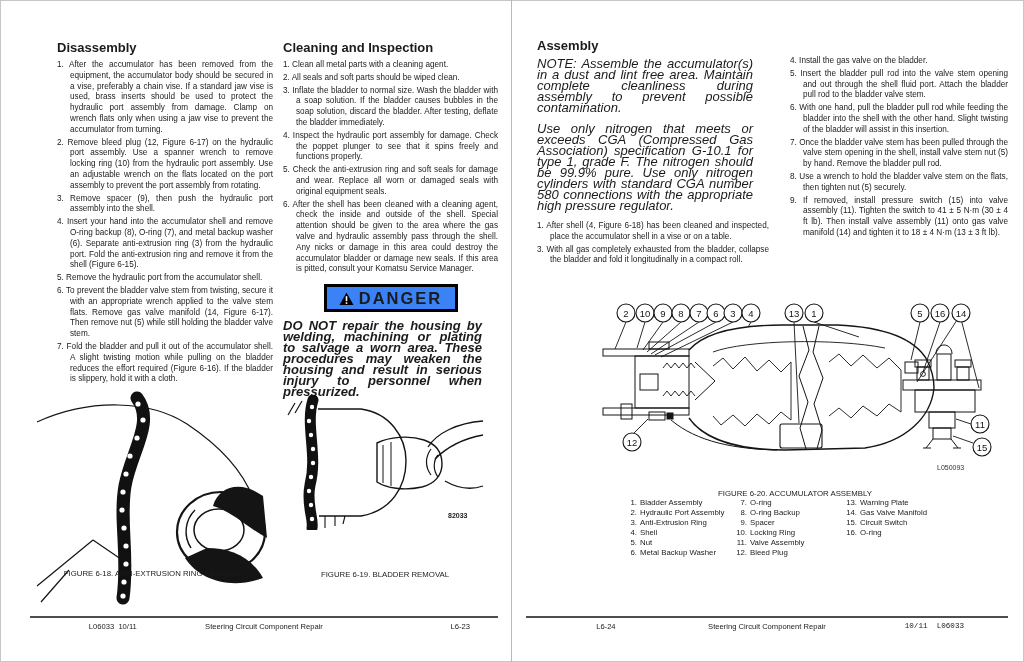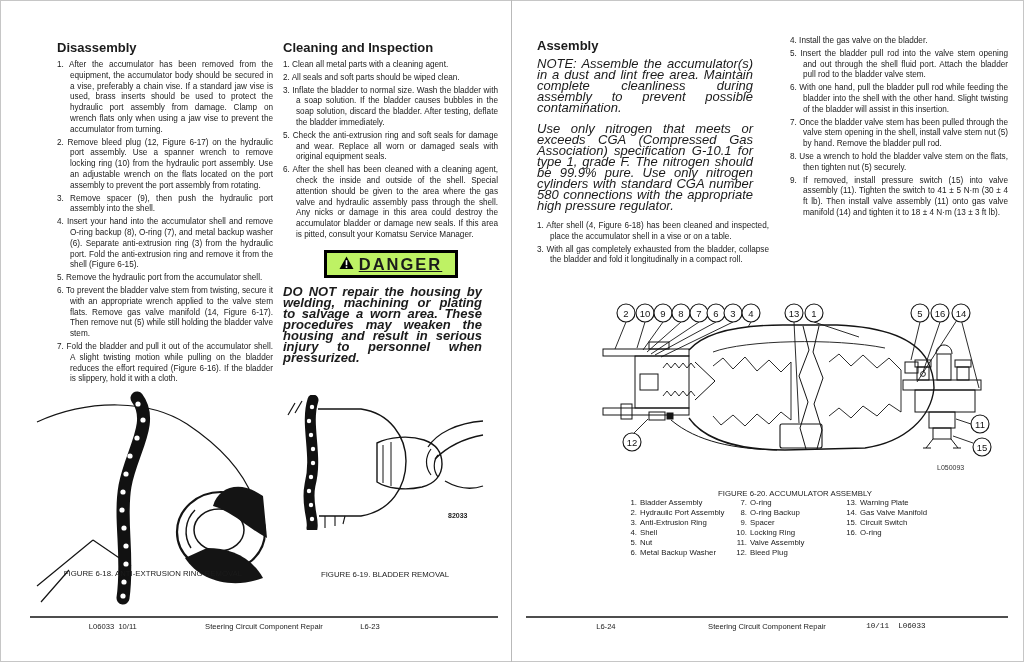--- a/index.html
+++ b/index.html
@@ -5,29 +5,29 @@
   html,body{margin:0;padding:0;background:#ffffff;}
   body{width:1024px;height:662px;position:relative;font-family:"Liberation Sans",sans-serif;color:#1b1b1b;}
   .sheet{position:absolute;inset:0;background:#fff;border:1px solid #c6c6c6;box-sizing:border-box;}
   .page-divider{position:absolute;left:511px;top:0;width:1px;height:662px;background:#b9b9b9;}
   .col{position:absolute;}
   .hd{font-size:13px;font-weight:bold;margin:0 0 5px 0;}
   .ni{font-size:8.2px;line-height:10.8px;text-align:justify;padding-left:13px;text-indent:-13px;margin-bottom:2px;}
   .para{font-size:13px;line-height:11px;text-align:justify;margin:0 16px 10px 0;}
   .it{font-style:italic;}
   .bi{font-weight:bold;font-style:italic;}
-  .danger-box{width:116px;margin:9px auto 8px auto;border:3px solid #000;display:flex;align-items:flex-start;justify-content:center;gap:5px;padding:3px 6px;background:#bef264;text-decoration:underline;}
+  .danger-box{width:116px;margin:9px auto 8px auto;border:3px solid #000;display:flex;align-items:flex-end;justify-content:center;gap:5px;padding:3px 6px;background:#3b82f6;}
   .danger-word{font-size:16.5px;font-weight:bold;letter-spacing:2px;line-height:16px;}
   .figcap{position:absolute;font-size:7.8px;text-align:center;margin-top:8px;}
   .figcode{position:absolute;font-size:7px;font-weight:bold;}
   .footer-rule{position:absolute;height:2px;background:#4e4e4e;}
   .footer{position:absolute;top:622px;font-size:7.6px;display:grid;grid-template-columns:1fr 1.4fr 1fr;}
   .footer .l{text-align:center;}
   .footer .c{text-align:center;}
-  .footer .r{}
+  .footer .r{text-align:right;}
   .parts{position:absolute;top:498px;font-size:7.8px;line-height:9.9px;}
   .pe{display:flex;}
   .pe .n{width:17px;text-align:right;margin-right:3px;flex:none;}
   svg{display:block;}
   .art{position:absolute;pointer-events:none;}
 </style>
 </head>
 <body>
 
 <div class="sheet"></div>
@@ -42,20 +42,21 @@
   <div class="ni">5. Remove the hydraulic port from the accumulator shell.</div>
   <div class="ni">6. To prevent the bladder valve stem from twisting, secure it with an appropriate wrench applied to the valve stem flats. Remove gas valve manifold (14, Figure 6-17). Then remove nut (5) while still holding the bladder valve stem.</div>
   <div class="ni">7. Fold the bladder and pull it out of the accumulator shell. A slight twisting motion while pulling on the bladder reduces the effort required (Figure 6-16). If the bladder is slippery, hold it with a cloth.</div>
 </div>
 
 <div class="col" style="left:283px;top:40px;width:215px;">
   <div class="hd">Cleaning and Inspection</div>
   <div class="ni">1. Clean all metal parts with a cleaning agent.</div>
   <div class="ni">2. All seals and soft parts should be wiped clean.</div>
   <div class="ni">3. Inflate the bladder to normal size. Wash the bladder with a soap solution. If the bladder causes bubbles in the soap solution, discard the bladder. After testing, deflate the bladder immediately.</div>
+  <div class="ni">4. Inspect the hydraulic port assembly for damage. Check the poppet plunger to see that it spins freely and functions properly.</div>
   <div class="ni">5. Check the anti-extrusion ring and soft seals for damage and wear. Replace all worn or damaged seals with original equipment seals.</div>
   <div class="ni">6. After the shell has been cleaned with a cleaning agent, check the inside and outside of the shell. Special attention should be given to the area where the gas valve and hydraulic assembly pass through the shell. Any nicks or damage in this area could destroy the accumulator bladder or damage new seals. If this area is pitted, consult your Komatsu Service Manager.</div>
 
   <div class="danger-box">
     <svg width="15" height="14" viewBox="0 0 15 14">
       <polygon points="7.5,0.5 14.5,13 0.5,13" fill="#000"></polygon>
       <rect x="6.7" y="4.2" width="1.6" height="5" fill="#fff"></rect>
       <rect x="6.7" y="10.3" width="1.6" height="1.6" fill="#fff"></rect>
     </svg>
     <span class="danger-word">DANGER</span>
@@ -135,21 +136,21 @@
 </div>
 
 <div class="col" style="left:537px;top:38px;width:232px;">
   <div class="hd">Assembly</div>
   <div class="para it">NOTE: Assemble the accumulator(s) in a dust and lint free area. Maintain complete cleanliness during assembly to prevent possible contamination.</div>
   <div class="para it">Use only nitrogen that meets or exceeds CGA (Compressed Gas Association) specification G-10.1 for type 1, grade F. The nitrogen should be 99.9% pure. Use only nitrogen cylinders with standard CGA number 580 connections with the appropriate high pressure regulator.</div>
   <div class="ni">1. After shell (4, Figure 6-18) has been cleaned and inspected, place the accumulator shell in a vise or on a table.</div>
   <div class="ni">3. With all gas completely exhausted from the bladder, collapse the bladder and fold it longitudinally in a compact roll.</div>
 </div>
 
-<div class="col" style="left:790px;top:36px;width:218px;">
+<div class="col" style="left:790px;top:56px;width:218px;">
   <div class="ni">4. Install the gas valve on the bladder.</div>
   <div class="ni">5. Insert the bladder pull rod into the valve stem opening and out through the shell fluid port. Attach the bladder pull rod to the bladder valve stem.</div>
   <div class="ni">6. With one hand, pull the bladder pull rod while feeding the bladder into the shell with the other hand. Slight twisting of the bladder will assist in this insertion.</div>
   <div class="ni">7. Once the bladder valve stem has been pulled through the valve stem opening in the shell, install valve stem nut (5) by hand. Remove the bladder pull rod.</div>
   <div class="ni">8. Use a wrench to hold the bladder valve stem on the flats, then tighten nut (5) securely.</div>
   <div class="ni">9. If removed, install pressure switch (15) into valve assembly (11). Tighten the switch to 41 ± 5 N·m (30 ± 4 ft lb). Then install valve assembly (11) onto gas valve manifold (14) and tighten it to 18 ± 4 N·m (13 ± 3 ft lb).</div>
 </div>
 
 <div class="art" style="left:585px;top:292px;width:420px;height:190px;">
   <svg width="420" height="190" viewBox="0 0 420 190" fill="none" stroke="#141414" stroke-width="1">

